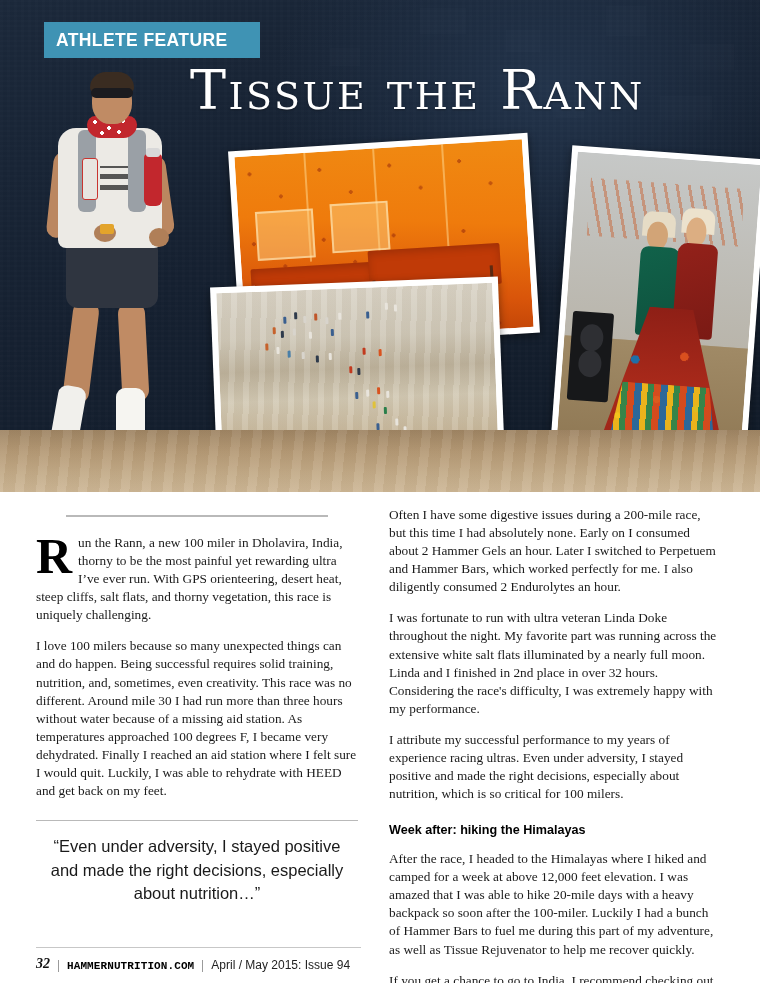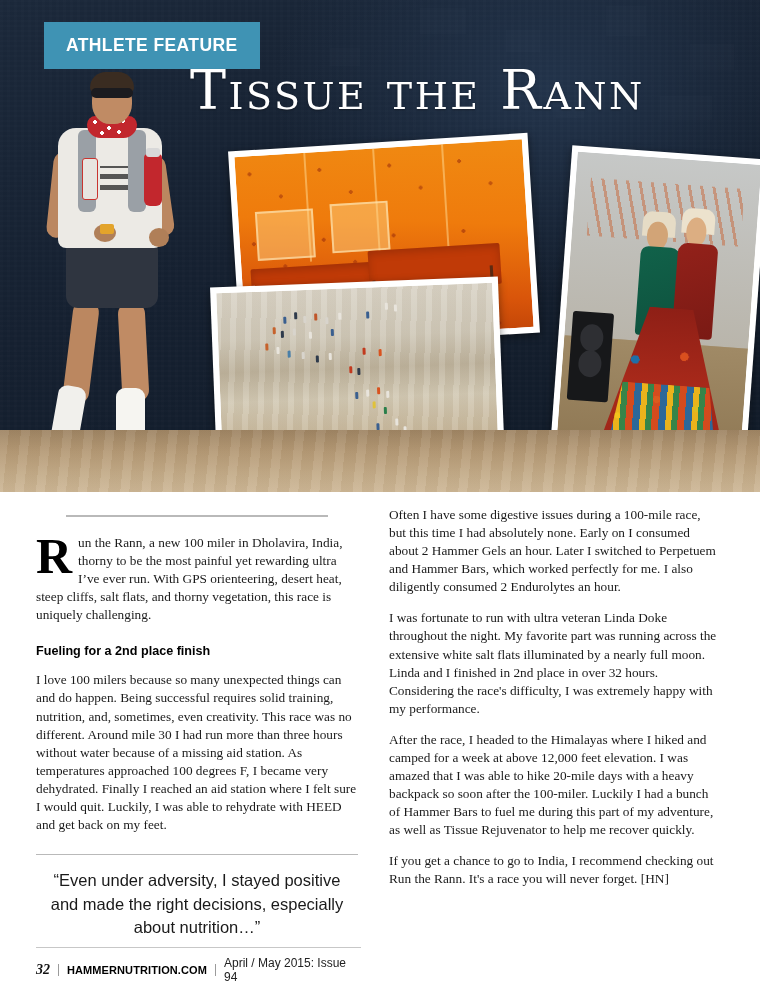--- a/index.html
+++ b/index.html
@@ -41,24 +41,24 @@
   }
   .ground:after {
     content: ""; position: absolute; inset: 0;
     background:
       repeating-linear-gradient(96deg, rgba(255,255,255,0.07) 0 9px, rgba(110,85,55,0.05) 9px 21px);
   }
 
   
   .badge {
     position: absolute; left: 44px; top: 22px;
-    width: 216px; height: 47px;
+    width: 216px; height: 36px;
     background: #3f93b4;
     display: flex; align-items: center;
-    padding-left: 22px;
+    padding-left: 12px;
   }
   .badge span {
     color: #ffffff;
     font-size: 17.5px;
     font-weight: 700;
     letter-spacing: .4px;
     font-family: "Liberation Sans", sans-serif;
   }
 
   
@@ -254,30 +254,30 @@
     font-family: "Liberation Sans", sans-serif;
     font-size: 16.5px; color: #1a1a1a;
     text-align: center; line-height: 1.42;
     padding: 14px 2px 14px;
   }
 
   
   .footer { position: absolute; left: 36px; top: 455px; width: 325px; }
   .footer-rule { height: 1px; background: #c7c7c7; width: 100%; }
   .footer-line {
-    display: flex; align-items: center; gap: 8px;
+    display: flex; align-items: flex-end; gap: 8px;
     padding-top: 8px;
   }
   .pg {
     font-family: "Liberation Serif", serif;
     font-style: italic; font-weight: 700; font-size: 14px; color: #111;
   }
   .vbar { width: 1px; height: 12px; background: #9b9b9b; display: inline-block; }
   .site {
-    font-family: Liberation Sans, sans-serif;
+    font-family: Liberation Mono, monospace;
     font-weight: 700; font-size: 11px; letter-spacing: .1px; color: #000;
   }
   .issue {
     font-family: "Liberation Sans", sans-serif;
     font-size: 12px; color: #222;
   }
 </style>
 </head>
 <body>
 
@@ -409,33 +409,34 @@
 <div class="article">
 
   <div class="col-left">
     <div class="rule rule-narrow"></div>
     <div class="rule rule-narrow" style="margin-top:0;"></div>
 
     <div class="body-serif dropcap-para">
       <span class="dropcap">R</span><span>un the Rann, a new 100 miler in Dholavira, India, thorny to be the most painful yet rewarding ultra I’ve ever run. With GPS orienteering, desert heat, steep cliffs, salt flats, and thorny vegetation, this race is uniquely challenging.</span>
     </div>
 
-    <div class="sec-head">Fueling for a 2nd place finish</div>
     <div class="body-serif para">I love 100 milers because so many unexpected things can and do happen. Being successful requires solid training, nutrition, and, sometimes, even creativity. This race was no different. Around mile 30 I had run more than three hours without water because of a missing aid station. As temperatures approached 100 degrees F, I became very dehydrated. Finally I reached an aid station where I felt sure I would quit. Luckily, I was able to rehydrate with HEED and get back on my feet.</div>
 
     <div class="pullquote-wrap">
       <div class="rule"></div>
       <div class="pullquote">“Even under adversity, I stayed positive and made the right decisions, especially about nutrition…”</div>
 
     </div>
   </div>
 
   <div class="col-right">
-    <div class="body-serif">Often I have some digestive issues during a 100-mile race, but this time I had absolutely none. Early on I consumed about 2 Hammer Gels an hour. Later I switched to Perpetuem and Hammer Bars, which worked perfectly for me. I also diligently consumed 2 Endurolytes an hour.</div>
+    <div class="body-serif">Often I have some digestive issues during a 200-mile race, but this time I had absolutely none. Early on I consumed about 2 Hammer Gels an hour. Later I switched to Perpetuem and Hammer Bars, which worked perfectly for me. I also diligently consumed 2 Endurolytes an hour.</div>
     <div class="body-serif para">I was fortunate to run with ultra veteran Linda Doke throughout the night. My favorite part was running across the extensive white salt flats illuminated by a nearly full moon. Linda and I finished in 2nd place in over 32 hours. Considering the race's difficulty, I was extremely happy with my performance.</div>
+    <div class="body-serif para">I attribute my successful performance to my years of experience racing ultras. Even under adversity, I stayed positive and made the right decisions, especially about nutrition, which is so critical for 100 milers.</div>
+    <div class="sec-head">Week after: hiking the Himalayas</div>
     <div class="body-serif para">After the race, I headed to the Himalayas where I hiked and camped for a week at above 12,000 feet elevation. I was amazed that I was able to hike 20-mile days with a heavy backpack so soon after the 100-miler. Luckily I had a bunch of Hammer Bars to fuel me during this part of my adventure, as well as Tissue Rejuvenator to help me recover quickly.</div>
     <div class="body-serif para">If you get a chance to go to India, I recommend checking out Run the Rann. It's a race you will never forget. [HN]</div>
 
   </div>
 
   <div class="footer">
     <div class="footer-rule"></div>
     <div class="footer-line">
       <span class="pg">32</span>
       <span class="vbar"></span>

